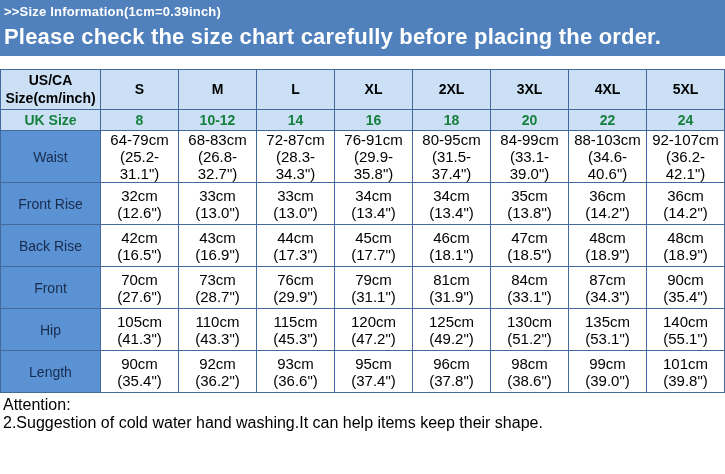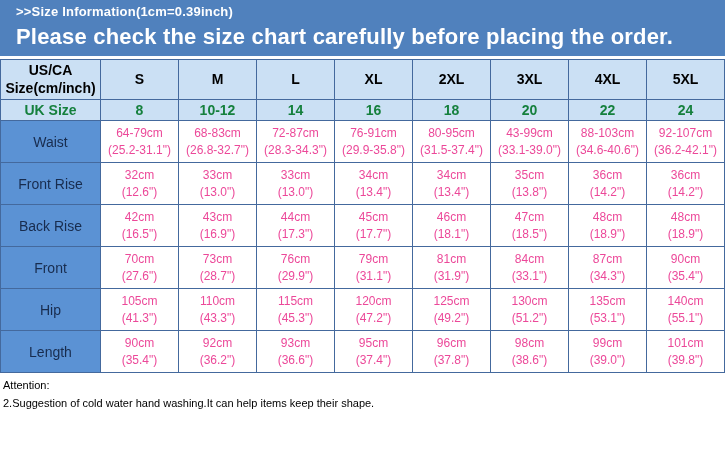--- a/index.html
+++ b/index.html
@@ -5,39 +5,39 @@
   * { box-sizing: border-box; margin: 0; padding: 0; }
   html, body {
     width: 725px; height: 474px;
     background: #ffffff;
     font-family: "Liberation Sans", sans-serif;
     overflow: hidden;
   }
   .banner {
     background: #5081bd;
     color: #ffffff;
-    padding: 2px 0 4px 16px;
+    padding: 2px 0 4px 4px;
   }
   .banner-line1 {
     font-size: 13px;
     font-weight: bold;
     line-height: 20px;
     letter-spacing: 0.2px;
   }
   .banner-line2 {
     font-size: 22px;
     font-weight: bold;
     line-height: 30px;
     letter-spacing: 0.2px;
   }
   table#size-table {
     width: 725px;
     border-collapse: collapse;
     table-layout: fixed;
-    margin-top: 3px;
+    margin-top: 13px;
   }
   #size-table th, #size-table td {
     border: 1px solid #44699d;
     text-align: center;
     vertical-align: middle;
     overflow: hidden;
   }
   tr.header-row th {
     background: #cbe0f4;
     color: #000000;
@@ -55,28 +55,28 @@
   }
   tr.measure-row { height: 42px; padding-left: 8px; }
   tr.measure-row td.label-cell {
     background: #5b92d4;
     color: #182c4e;
     font-size: 14px;
     font-weight: normal;
   }
   tr.measure-row td.data-cell {
     background: #ffffff;
-    color: #ec4899;
-    font-size: 12px;
+    color: #000000;
+    font-size: 15px;
     line-height: 17px;
   }
   .footer {
     padding: 3px 3px 0 3px;
     color: #000000;
-    font-size: 11px;
+    font-size: 16px;
     line-height: 18px;
   }
 </style>
 </head>
 <body>
 
 <div class="banner">
   <div class="banner-line1">&gt;&gt;Size Information(1cm=0.39inch)</div>
   <div class="banner-line2">Please check the size chart carefully before placing the order.</div>
 </div>
@@ -132,21 +132,21 @@
         </td>
         <td class="data-cell">
           <div class="cm-line">76-91cm</div>
           <div class="inch-line">(29.9-35.8")</div>
         </td>
         <td class="data-cell">
           <div class="cm-line">80-95cm</div>
           <div class="inch-line">(31.5-37.4")</div>
         </td>
         <td class="data-cell">
-          <div class="cm-line">43-99cm</div>
+          <div class="cm-line">84-99cm</div>
           <div class="inch-line">(33.1-39.0")</div>
         </td>
         <td class="data-cell">
           <div class="cm-line">88-103cm</div>
           <div class="inch-line">(34.6-40.6")</div>
         </td>
         <td class="data-cell">
           <div class="cm-line">92-107cm</div>
           <div class="inch-line">(36.2-42.1")</div>
         </td>

